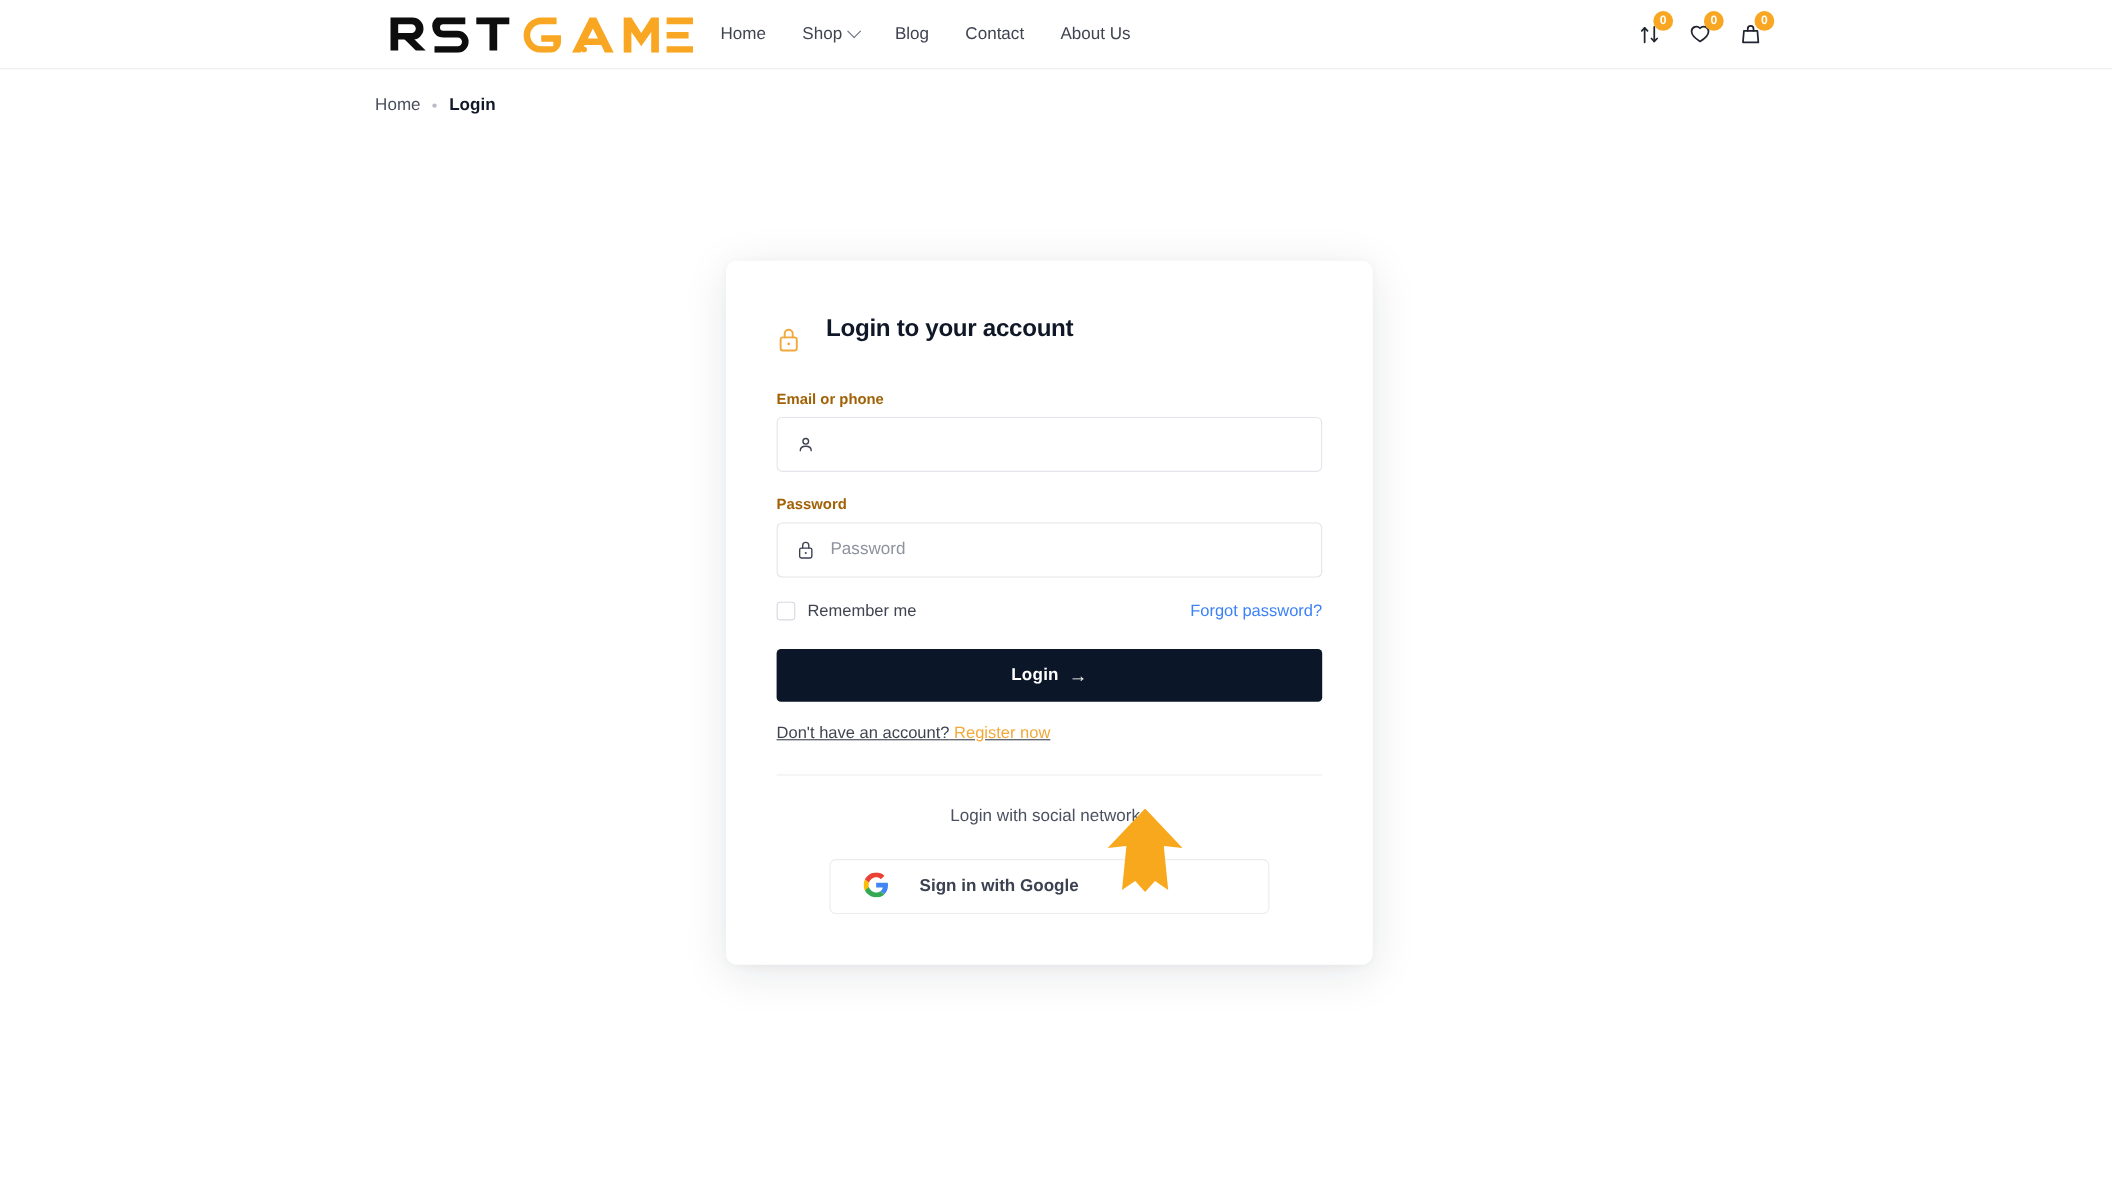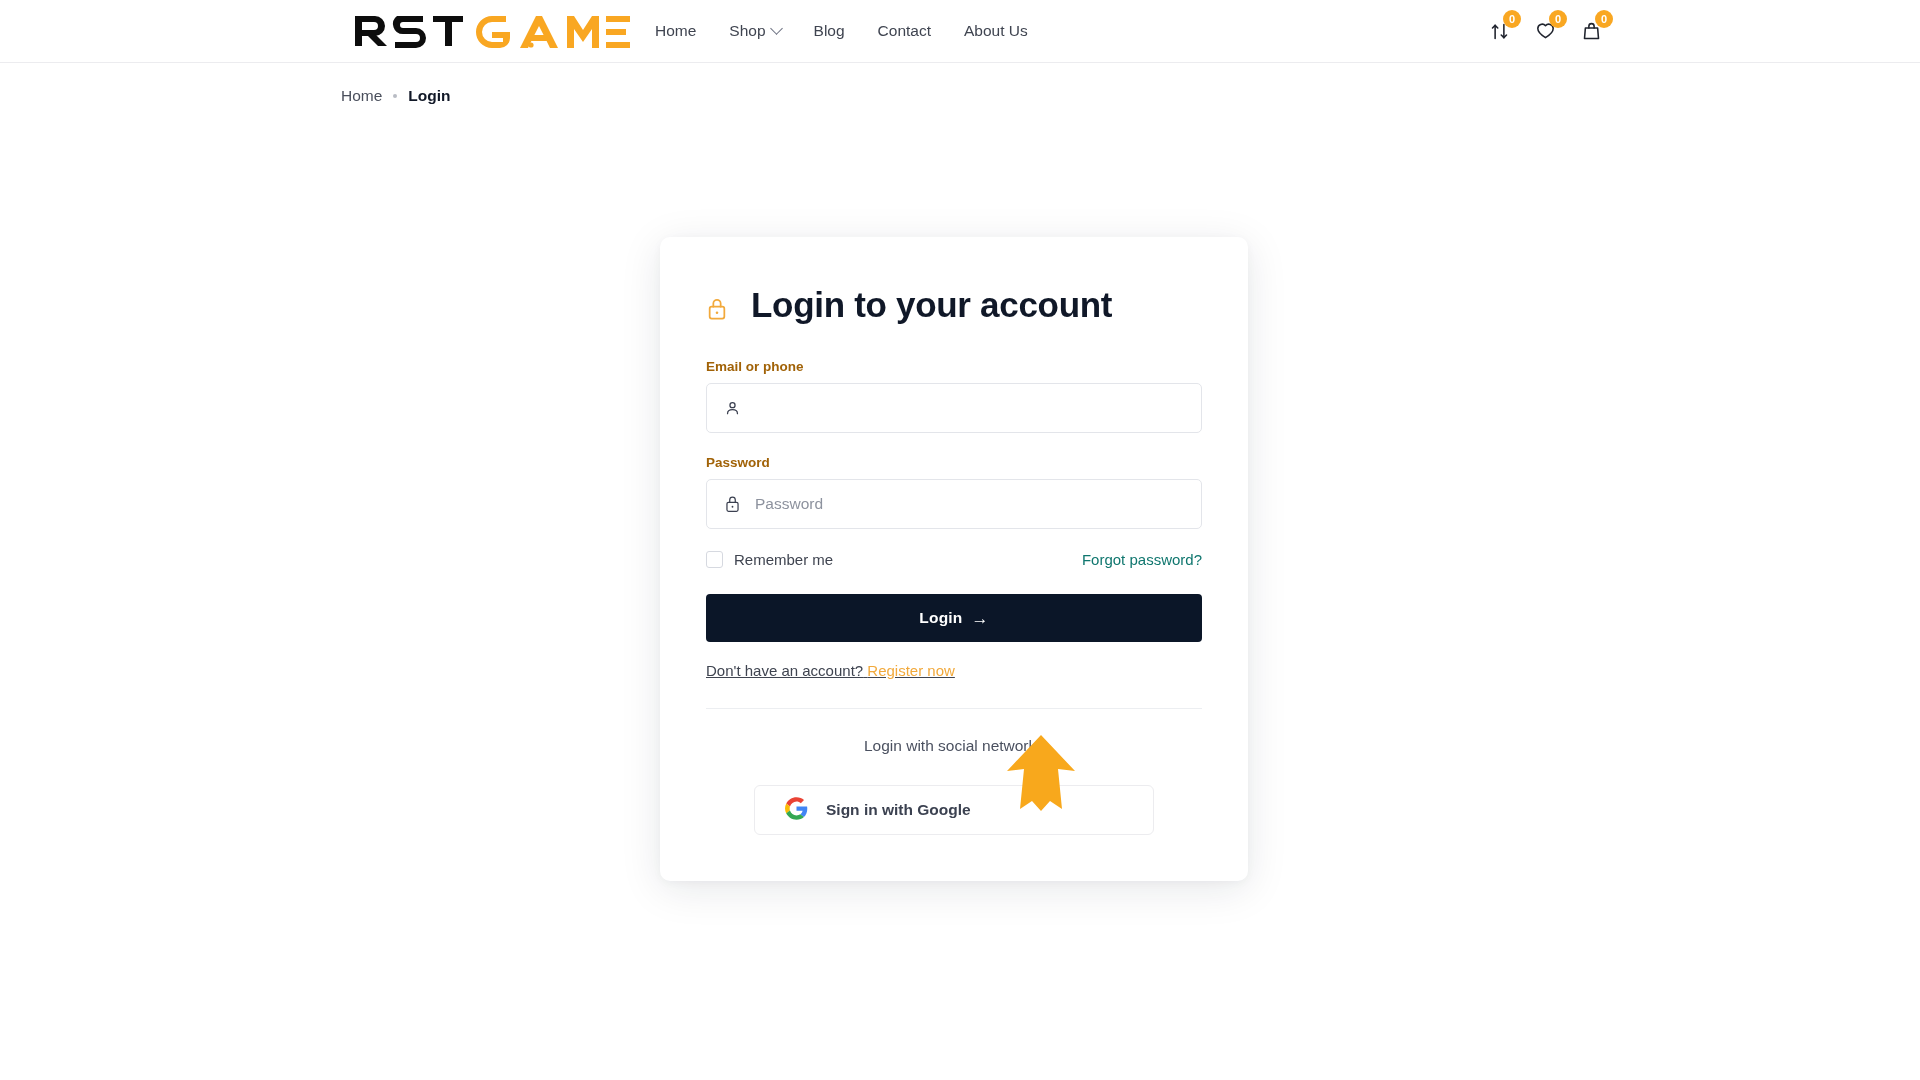--- a/index.html
+++ b/index.html
@@ -140,21 +140,21 @@
     gap: 23px;
     margin-bottom: 34px;
   }
   .lock-badge {
     flex: 0 0 auto;
     margin-top: 12px;
     color: #f2a93b;
   }
   .lock-badge svg { display: block; }
   .card-title {
-    font-size: 35px;
+    font-size: 22px;
     font-weight: 800;
     color: #101828;
     letter-spacing: -0.3px;
     line-height: 1.15;
   }
   .card-desc {
     font-size: 15.5px;
     line-height: 1.58;
     color: #4b5160;
     max-width: 420px;
@@ -213,21 +213,21 @@
   }
   .checkbox {
     width: 17px; height: 17px;
     border: 1px solid #d6d9e0;
     border-radius: 3px;
     background: #fff;
   }
   .remember-label { font-size: 15px; color: #3f4450; }
   .forgot {
     font-size: 15px;
-    color: #0f766e;
+    color: #3b82f6;
     text-decoration: none;
     cursor: pointer;
   }
 
   .login-btn {
     width: 100%;
     height: 48px;
     border: 0;
     border-radius: 4px;
     background: #0b1628;
@@ -269,21 +269,21 @@
   }
   .social-btn {
     margin: 30px auto 0 auto;
     width: 400px;
     height: 50px;
     border: 1px solid #ececef;
     border-radius: 6px;
     background: #fff;
     display: flex;
     align-items: center;
-    gap: 18px;
+    gap: 28px;
     padding-left: 30px;
     cursor: pointer;
     font-family: inherit;
   }
   .social-btn .g-label {
     font-size: 15.5px;
     font-weight: 700;
     color: #3b4150;
   }
 

